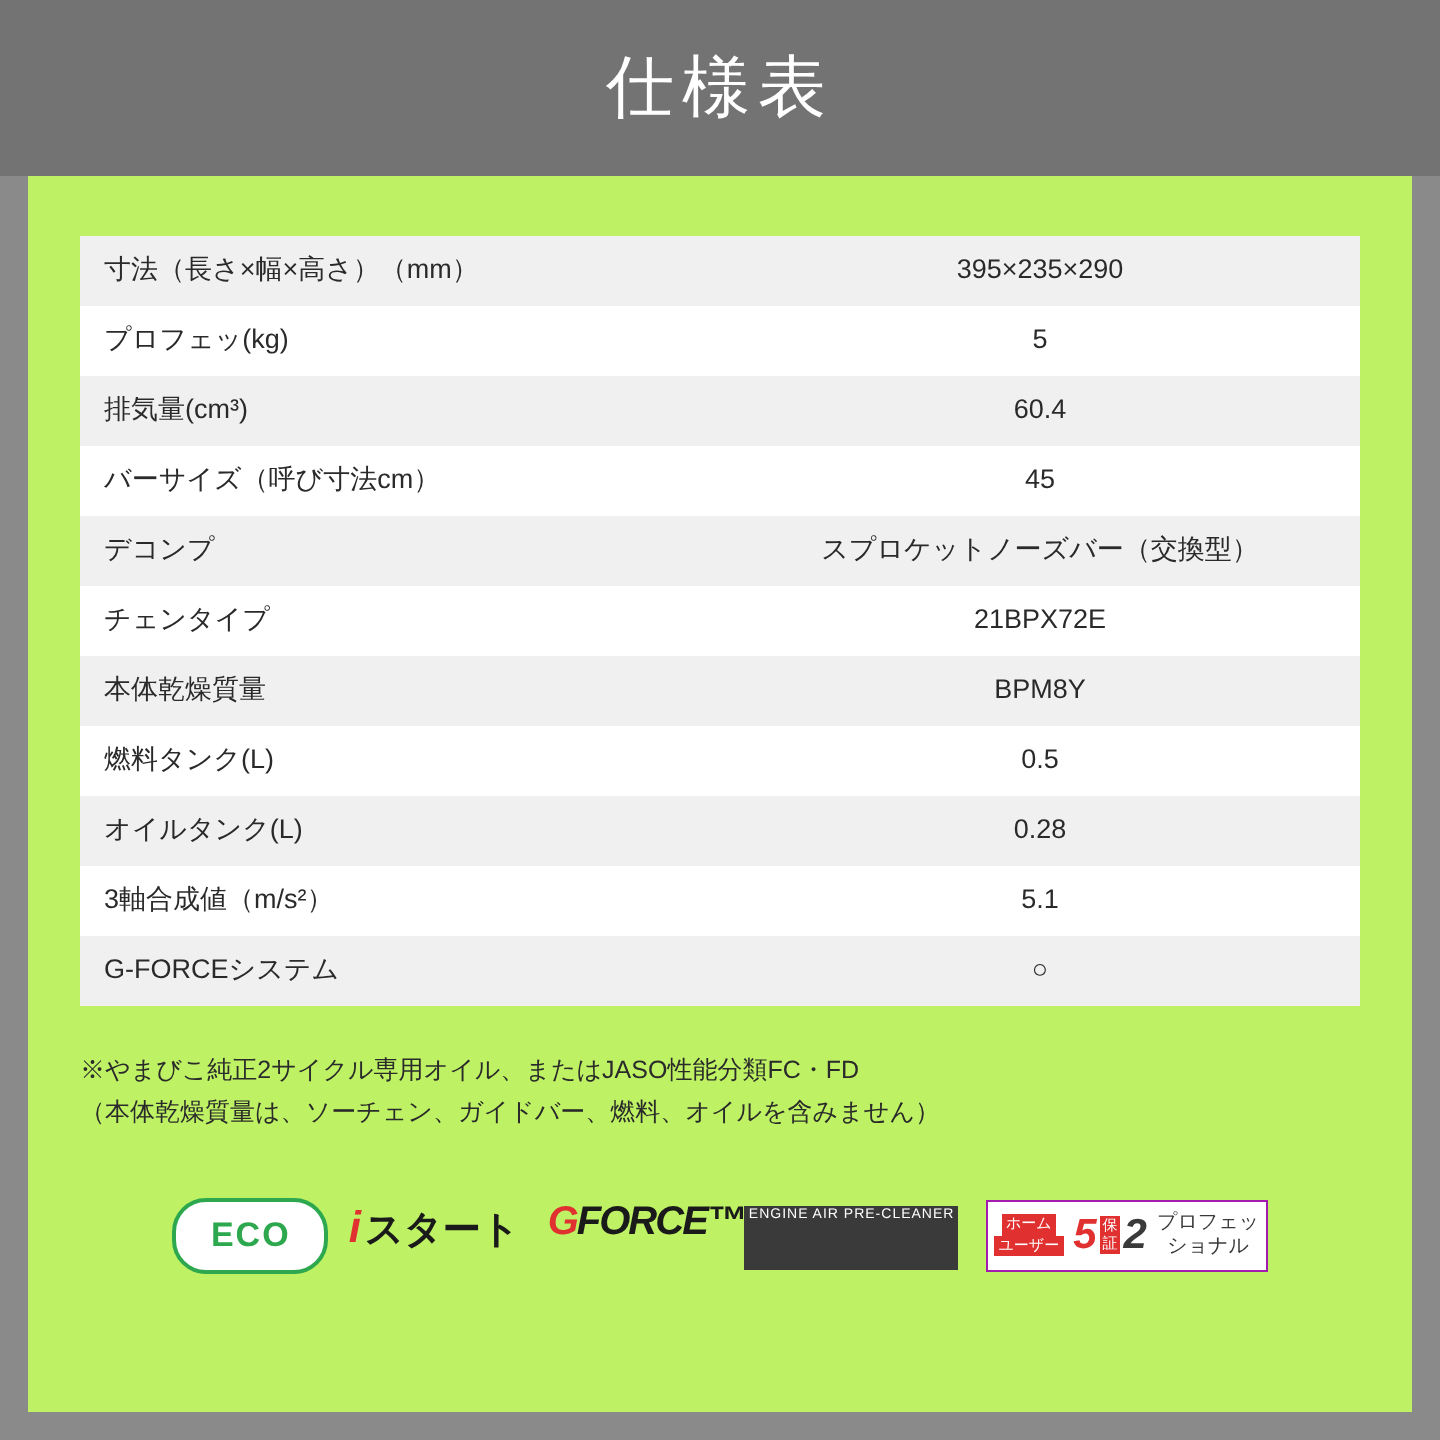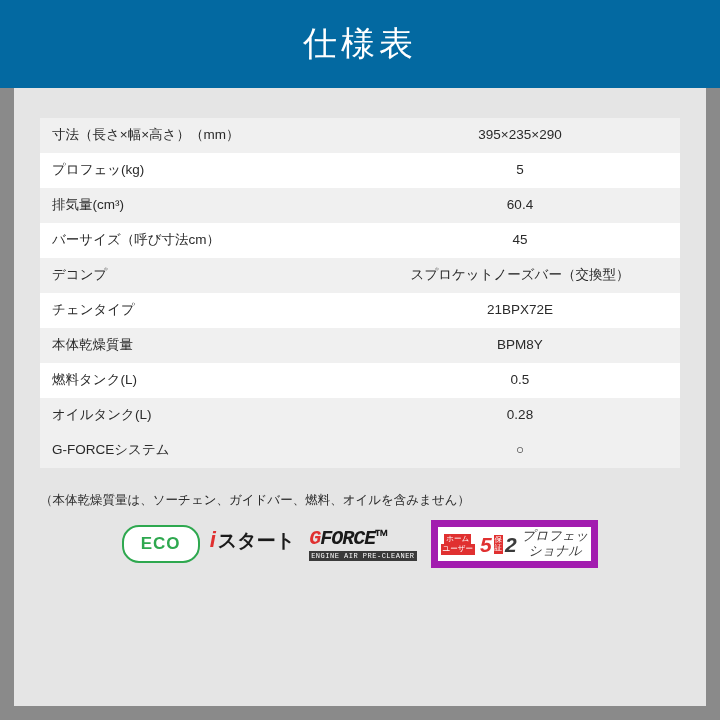--- a/index.html
+++ b/index.html
@@ -15,38 +15,38 @@
   }
   .page {
     position: relative;
     width: 720px;
     height: 720px;
     background: #8a8a8a;
     box-sizing: border-box;
   }
   .header {
     height: 88px;
-    background: #0369a1;
+    background: #737373;
     display: flex;
     align-items: center;
     justify-content: center;
   }
   .header-title {
     color: #ffffff;
     font-size: 34px;
     letter-spacing: 4px;
     font-weight: normal;
   }
   .sheet {
     position: absolute;
     left: 14px;
     top: 88px;
     width: 692px;
     height: 618px;
-    background: #e5e5e5;
+    background: #bef264;
     box-sizing: border-box;
     padding: 30px 26px 0 26px;
   }
   .spec-table {
     width: 640px;
     margin: 0 auto;
     border-collapse: collapse;
     table-layout: fixed;
   }
   .spec-table tr {
@@ -73,21 +73,21 @@
   }
   .notes {
     width: 640px;
     margin: 22px auto 0 auto;
     font-size: 12.5px;
     color: #2a2a2a;
     line-height: 1.7;
   }
   .badges {
     width: 640px;
-    margin: 14px auto 0 auto;
+    margin: 31px auto 0 auto;
     display: flex;
     align-items: center;
     justify-content: center;
     gap: 10px;
     height: 38px;
   }
   
   .badge-eco {
     display: flex;
     align-items: center;
@@ -113,25 +113,24 @@
   }
   .badge-istart .i-mark {
     color: #e03030;
     font-size: 22px;
     font-style: italic;
     margin-right: 2px;
   }
   
   .badge-gforce {
     display: flex;
-    flex-direction: column;
-    justify-content: flex-end;
+    flex-direction: row;
+    justify-content: flex-start;
     height: 34px;
     padding: 0 4px;
-    font-family: Liberation Mono, monospace;
   }
   .badge-gforce .gf-top {
     font-size: 20px;
     font-weight: bold;
     font-style: italic;
     color: #1a1a1a;
     line-height: 1;
     letter-spacing: -1px;
   }
   .badge-gforce .gf-top .g {
@@ -144,21 +143,21 @@
     text-align: center;
     letter-spacing: 0.5px;
     margin-top: 2px;
     padding: 1px 2px;
   }
   
   .badge-warranty {
     display: flex;
     align-items: center;
     height: 34px;
-    border: 7px solid #a21caf;
+    border: 1px solid #a21caf;
     background: #ffffff;
   }
   .bw-col {
     display: flex;
     flex-direction: column;
     justify-content: center;
     align-items: center;
     height: 34px;
     padding: 0 3px;
   }
@@ -190,26 +189,25 @@
     display: flex;
     flex-direction: column;
     font-size: 7.5px;
     color: #ffffff;
     background: #e03030;
     line-height: 1.1;
     padding: 1px;
     text-align: center;
   }
   .bw-pro {
-    font-size: 13px;
+    font-size: 10px;
     color: #3a3a3a;
     line-height: 1.15;
     text-align: right;
     white-space: nowrap;
-    font-style: italic;
   }
 </style>
 </head>
 <body>
 
 <div class="page">
 
   <div class="header">
     <div class="header-title">仕様表</div>
   </div>
@@ -247,28 +245,33 @@
           <td class="value">BPM8Y</td>
         </tr>
         <tr class="even">
           <td class="label">燃料タンク(L)</td>
           <td class="value">0.5</td>
         </tr>
         <tr class="odd">
           <td class="label">オイルタンク(L)</td>
           <td class="value">0.28</td>
         </tr>
+        <tr class="even">
+          <td class="label">3軸合成値（m/s²）</td>
+          <td class="value">5.1</td>
+        </tr>
         <tr class="odd">
           <td class="label">G-FORCEシステム</td>
           <td class="value">○</td>
         </tr>
       </tbody>
     </table>
 
     <div class="notes">
+      <div>※やまびこ純正2サイクル専用オイル、またはJASO性能分類FC・FD</div>
       <div>（本体乾燥質量は、ソーチェン、ガイドバー、燃料、オイルを含みません）</div>
     </div>
 
     <div class="badges">
 
       <div class="badge-eco">
         <span>ECO</span>
       </div>
 
       <div class="badge-istart">

